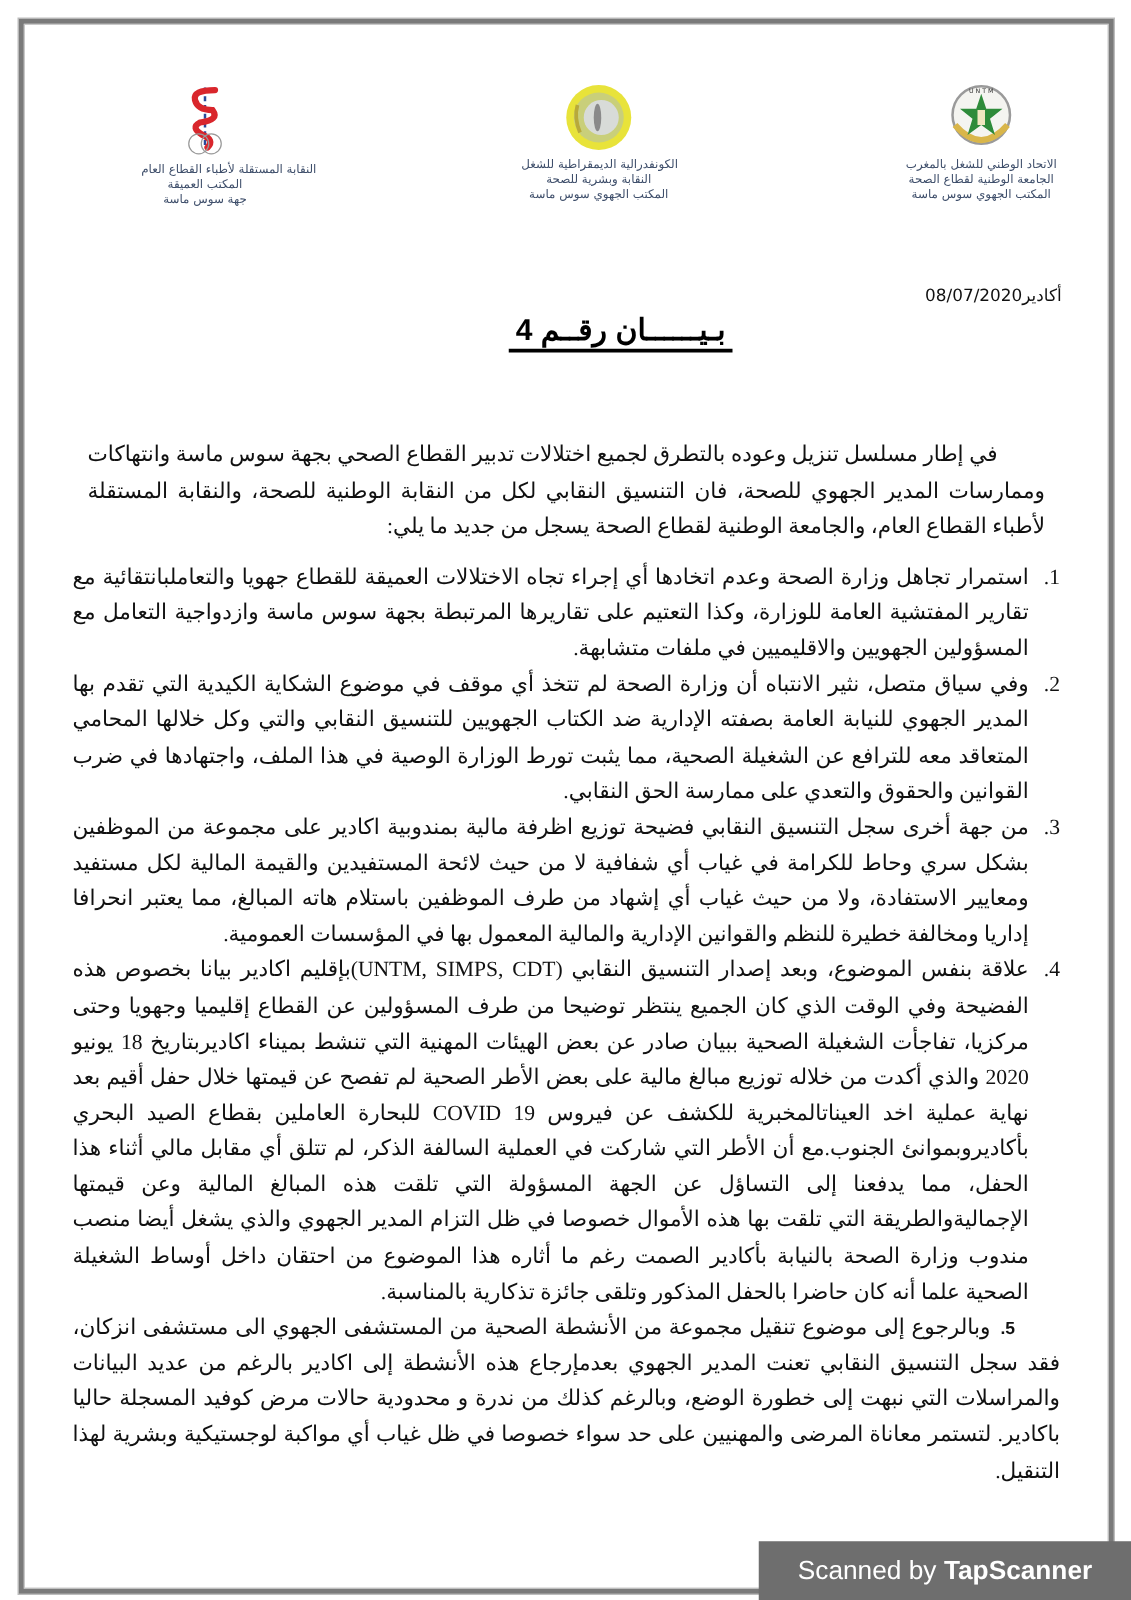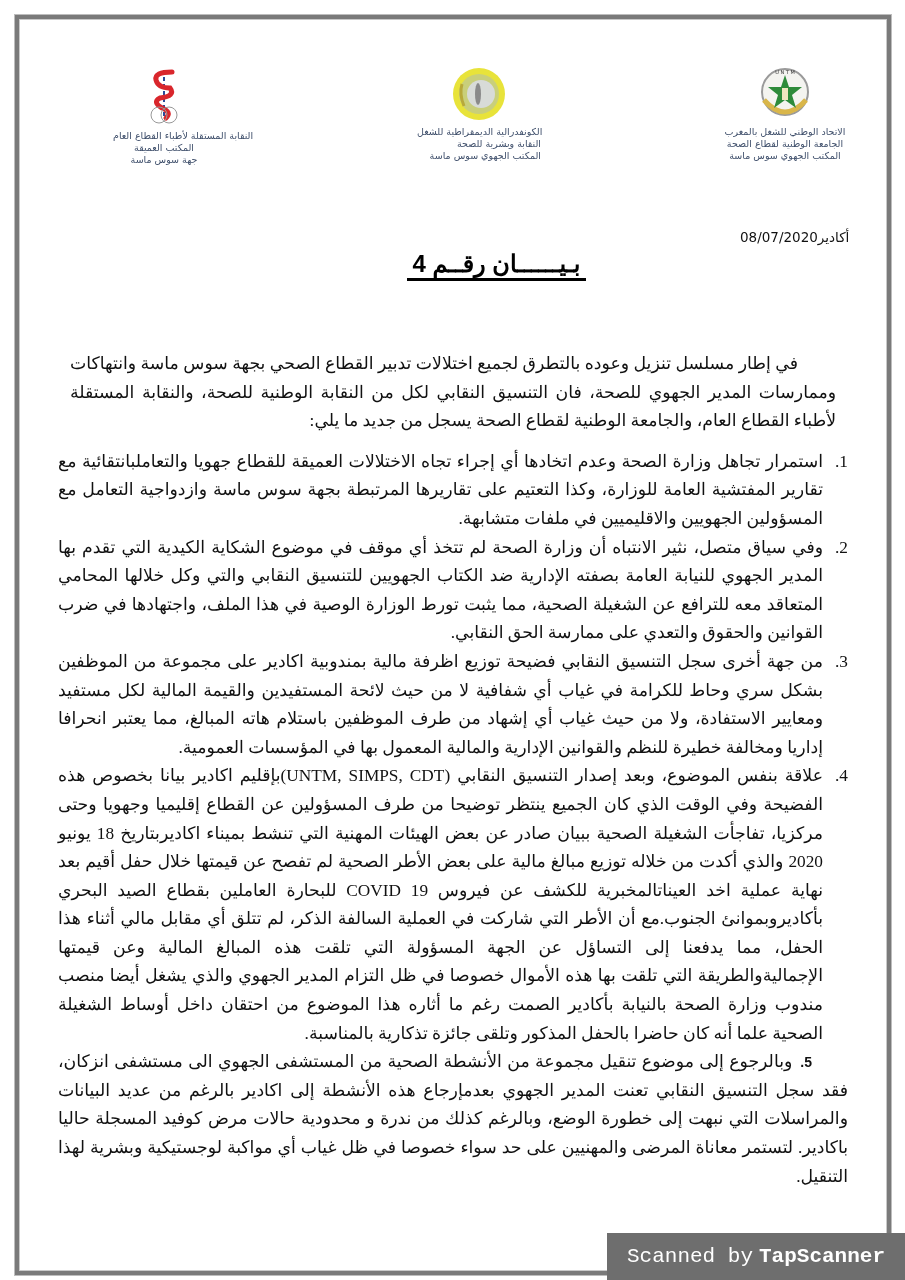--- a/index.html
+++ b/index.html
@@ -5,39 +5,39 @@
   html, body { margin:0; padding:0; background:#ffffff; }
   body { width:905px; height:1280px; position:relative; overflow:hidden; font-family:"DejaVu Sans", sans-serif; }
   .frame {
     position:absolute; left:15px; top:15px; width:868px; height:1252px;
     border:4px solid #7a7a7a; box-shadow: 0 0 0 1px #bdbdbd, inset 0 0 0 1px #c9c9c9;
     background:#ffffff;
   }
   .logo-block { position:absolute; top:66px; text-align:center; color:#3f4f6b; font-size:9.5px; line-height:12px; font-family:"DejaVu Sans", sans-serif; }
   .logo-block .lines div { white-space:nowrap; }
   #org-right { left:717px; width:136px; }
-  #org-center { left:417px; width:124px;text-align:right; }
+  #org-center { left:417px; width:124px; }
   #org-left { left:113px; width:102px; }
   .logo { margin:0 auto 4px auto; display:block; }
   .date { position:absolute; top:229px; left:740px; font-size:13.5px; color:#111; font-family:"DejaVu Sans", sans-serif; direction:rtl; }
   .title { position:absolute; top:250px; left:0; width:905px; text-align:center;padding-left:44px; }
   .title span { font-family:"Liberation Sans", sans-serif; font-weight:bold; font-size:24px; border-bottom:3px solid #000; padding:0 6px 1px 6px; direction:rtl; unicode-bidi:embed; }
   .body-text {
     position:absolute; left:58px; top:338px; width:790px; direction:rtl;
     font-family:"Liberation Serif", serif; font-size:17.3px; line-height:28.6px; color:#111; text-align:justify;
   }
   .para { margin:12px; text-indent:38px; }
   ol.items { list-style:none; margin:0; padding:0; }
   ol.items li { position:relative; padding-right:25px; text-align:justify; }
   ol.items li .num { position:absolute; right:0; top:0; font-family:"Liberation Serif", serif; }
   ol.items li.last { padding-right:0; text-indent:36px; }
   ol.items li.last .num { position:static; font-weight:bold; font-family:"Liberation Sans", sans-serif; font-size:14px; margin-left:8px; }
   .watermark {
     position:absolute; left:607px; top:1233px; width:298px; height:47px;
-    background:#6e6e6e; color:#ffffff; font-family:Liberation Mono, monospace; font-size:21px;
+    background:#6e6e6e; color:#ffffff; font-family:Liberation Sans, sans-serif; font-size:21px;
     display:flex; align-items:center; justify-content:center;
   }
   .watermark b { font-weight:bold; margin-left:6px; }
 </style>
 </head>
 <body>
 
 <div class="frame"></div>
 
 <div class="logo-block" id="org-right">

